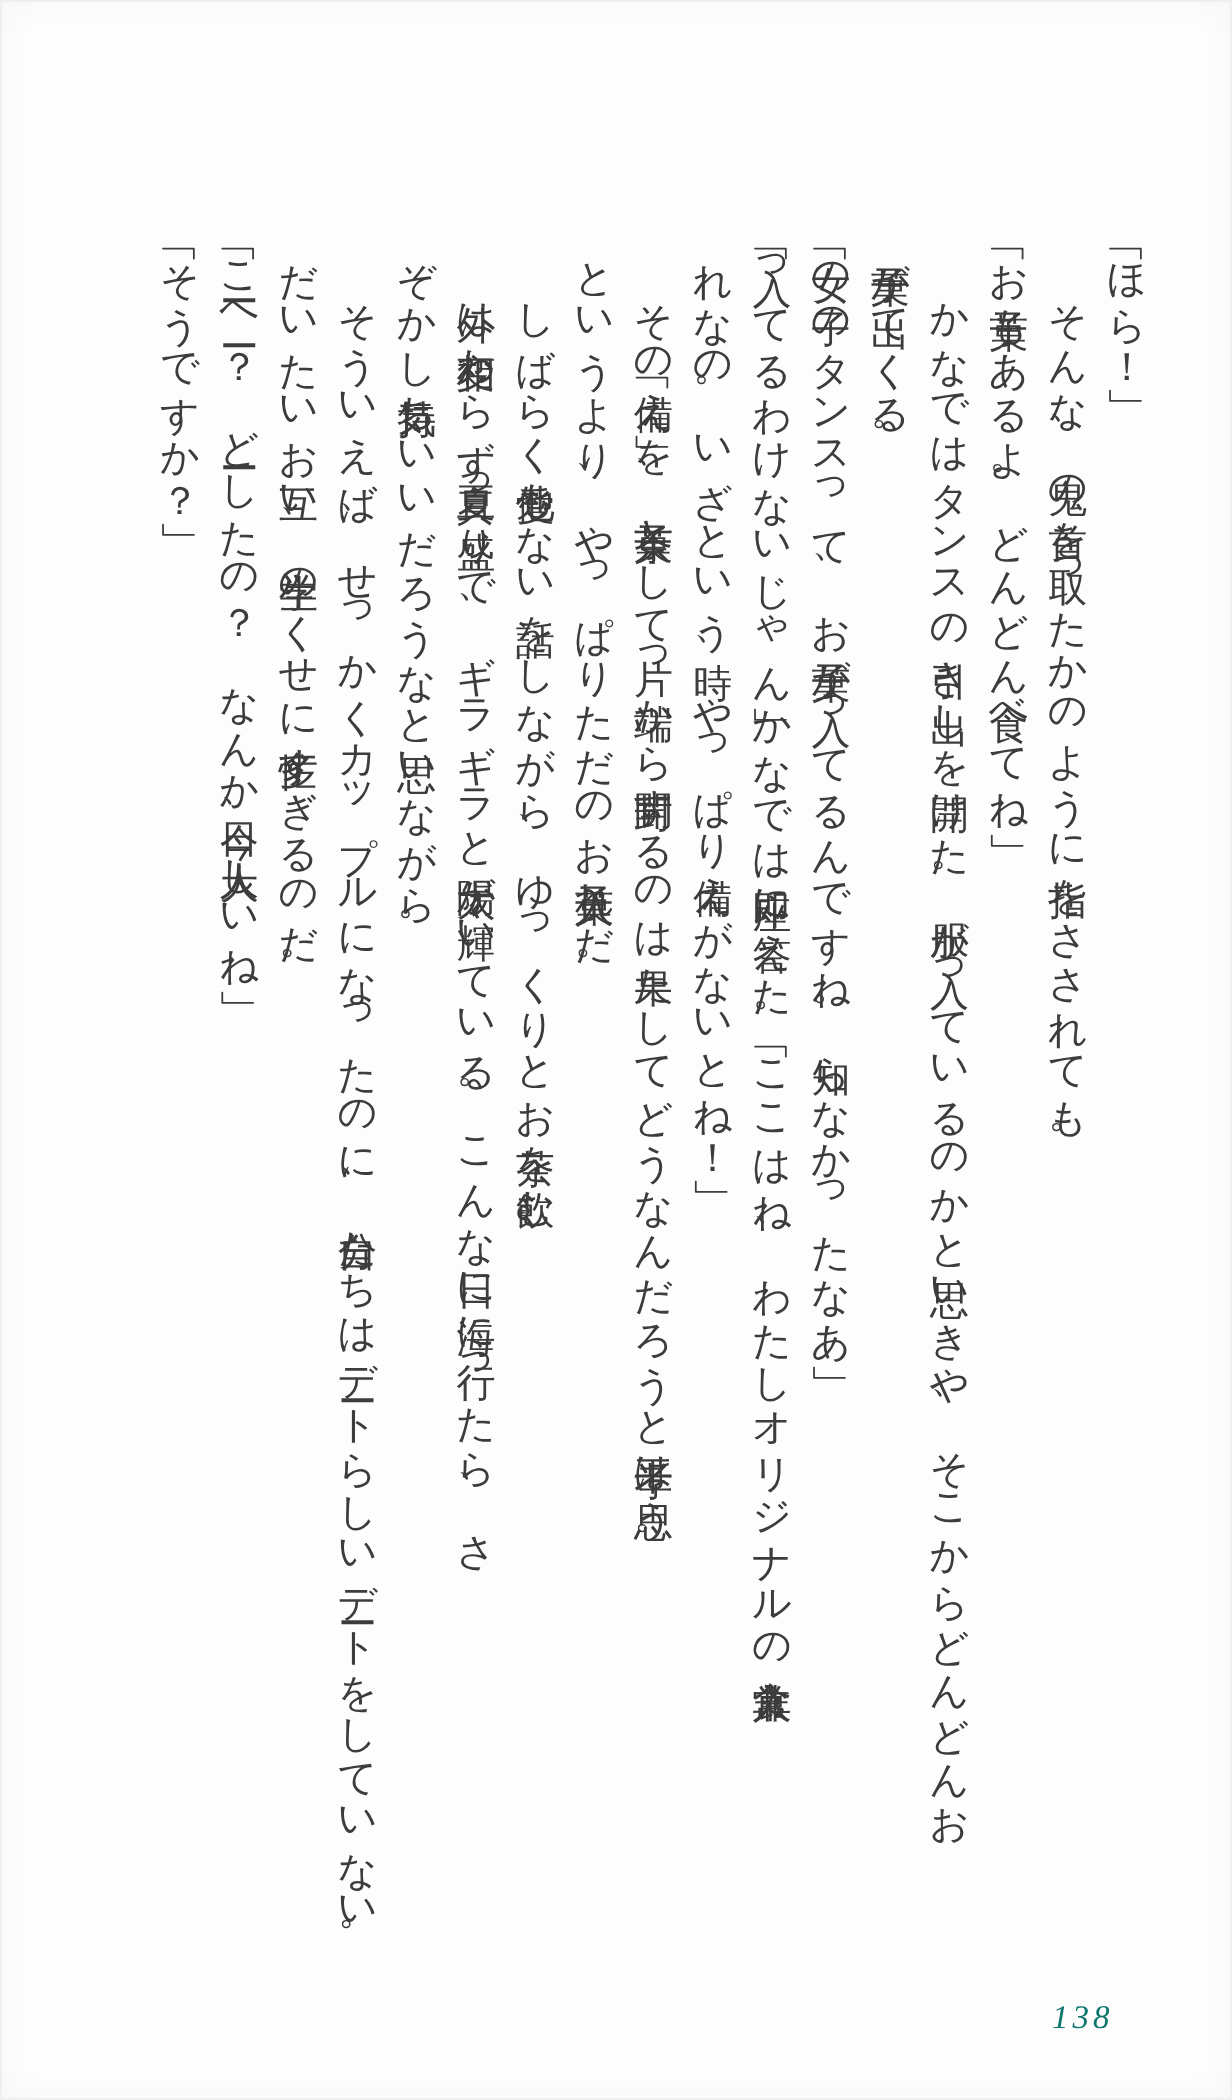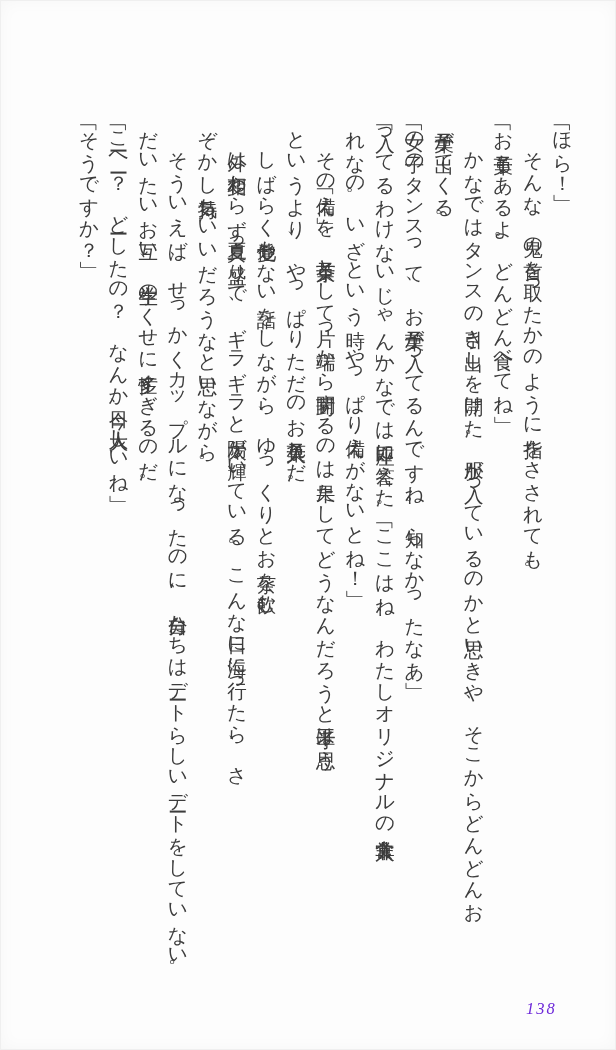--- a/index.html
+++ b/index.html
@@ -41,21 +41,21 @@
   }
   .text-block p.line.indent {
     text-indent: 1em;
   }
   .page-number {
     position: absolute;
     top: 999px;
     left: 526px;
     font-style: italic;
     font-size: 16.5px;
-    color: #6d28d9;
+    color: #0f766e;
     letter-spacing: 2px;
   }
 </style>
 </head>
 <body>
 
 <div class="page">
   <div class="text-block">
     <p class="line">「ほら！」</p>
     <p class="line indent">そんな、鬼の首を取ったかのように指をさされても。</p>

